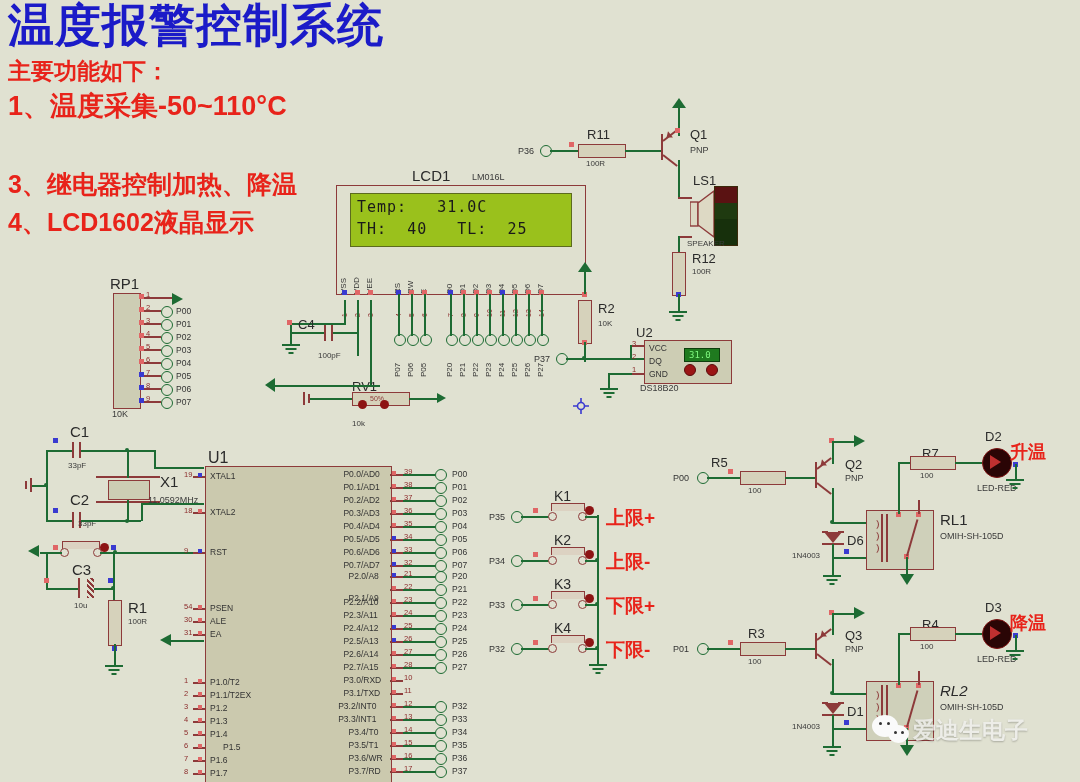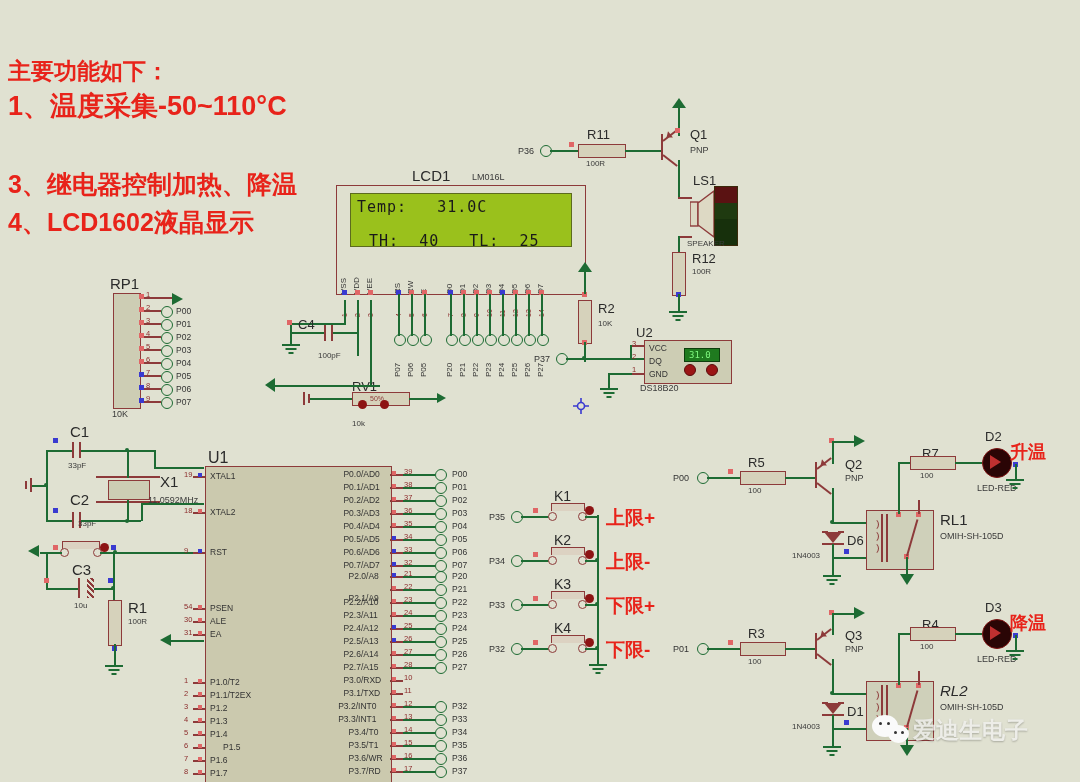--- a/index.html
+++ b/index.html
@@ -86,32 +86,33 @@
   #wm{position:absolute;opacity:.72;color:#f2f2f2;font-weight:bold;font-size:23px;
       text-shadow:0 1px 2px rgba(0,0,0,.35);white-space:nowrap;}
   .wmbub{position:absolute;border-radius:50%;background:#fafafa;}
   .wmeye{position:absolute;width:3px;height:3px;border-radius:50%;background:#333;}
 </style>
 </head>
 <body>
 
 <div id="root">
 
+  <div id="title">温度报警控制系统</div>
   <div class="feat" id="f0">主要功能如下：</div>
   <div class="feat" id="f1">1、温度采集-50~110°C</div>
   <div class="feat" id="f3">3、继电器控制加热、降温</div>
   <div class="feat" id="f4">4、LCD1602液晶显示</div>
 
   <div class="ref" style="left:412px;top:168px;font-size:15px;">LCD1</div>
   <div class="val" style="left:472px;top:173px;font-size:9px;">LM016L</div>
 
   <div id="lcdbox" style="left:336px;top:185px;width:248px;height:108px;"></div>
   <div id="lcdscr" style="left:350px;top:193px;width:220px;height:52px;"></div>
   <div class="lcdline" style="left:357px;top:198px;">Temp:   31.0C</div>
-  <div class="lcdline" style="left:357px;top:232px;margin-left:12px;">TH:  40   TL:  25</div>
+  <div class="lcdline" style="left:357px;top:220px;">TH:  40   TL:  25</div>
 
   <div id="lcd-pinnames">
       <div class="vpin" style="left: 348px; top: 285px;">VSS</div>
       <div class="vpin" style="left: 361px; top: 285px;">VDD</div>
       <div class="vpin" style="left: 374px; top: 285px;">VEE</div>
       <div class="vpin" style="left: 402px; top: 285px;">RS</div>
       <div class="vpin" style="left: 415px; top: 285px;">RW</div>
       <div class="vpin" style="left: 428px; top: 285px;">E</div>
       <div class="vpin" style="left: 454px; top: 285px;">D0</div>
       <div class="vpin" style="left: 467px; top: 285px;">D1</div>
@@ -712,21 +713,21 @@
   <div class="gnd" style="left:589px;top:664px;width:18px;height:10px;">
     <i style="top:0;width:18px;"></i>
       <i style="top:4px;width:11px;"></i>
       <i style="top:8px;width:5px;"></i>
   </div>
 
   <div class="pin" style="left:673px;top:474px;font-size:9px;">P00</div>
   <div class="port" style="left:697px;top:472px;"></div>
   <div class="wire wh" style="left:707px;top:477px;width:34px;"></div>
   <div class="term" style="left:728px;top:469px;"></div>
-  <div class="ref" style="left:748px;top:456px;text-align:right;">R5</div>
+  <div class="ref" style="left:711px;top:456px;text-align:right;">R5</div>
   <div class="resh" style="left:740px;top:471px;width:44px;"></div>
   <div class="val" style="left:748px;top:487px;">100</div>
   <div class="wire wh" style="left:785px;top:477px;width:30px;"></div>
   <div class="tbar" style="left:815px;top:462px;width:2.4px;height:26px;"></div>
   <div class="tbar" style="left:817px;top:468px;width:18px;height:2px;transform:rotate(-38deg);transform-origin:left center;"></div>
   <div class="tbar" style="left:817px;top:482px;width:18px;height:2px;transform:rotate(38deg);transform-origin:left center;"></div>
   <div class="arrw" style="left:820px;top:460px;border-width:4px 5px 4px 0;border-color:transparent #8d3a3a transparent transparent;transform:rotate(-38deg);"></div>
   <div class="wire wv" style="left:832px;top:440px;height:24px;"></div>
   <div class="term" style="left:829px;top:438px;"></div>
   <div class="wire wh" style="left:832px;top:441px;width:22px;"></div>

